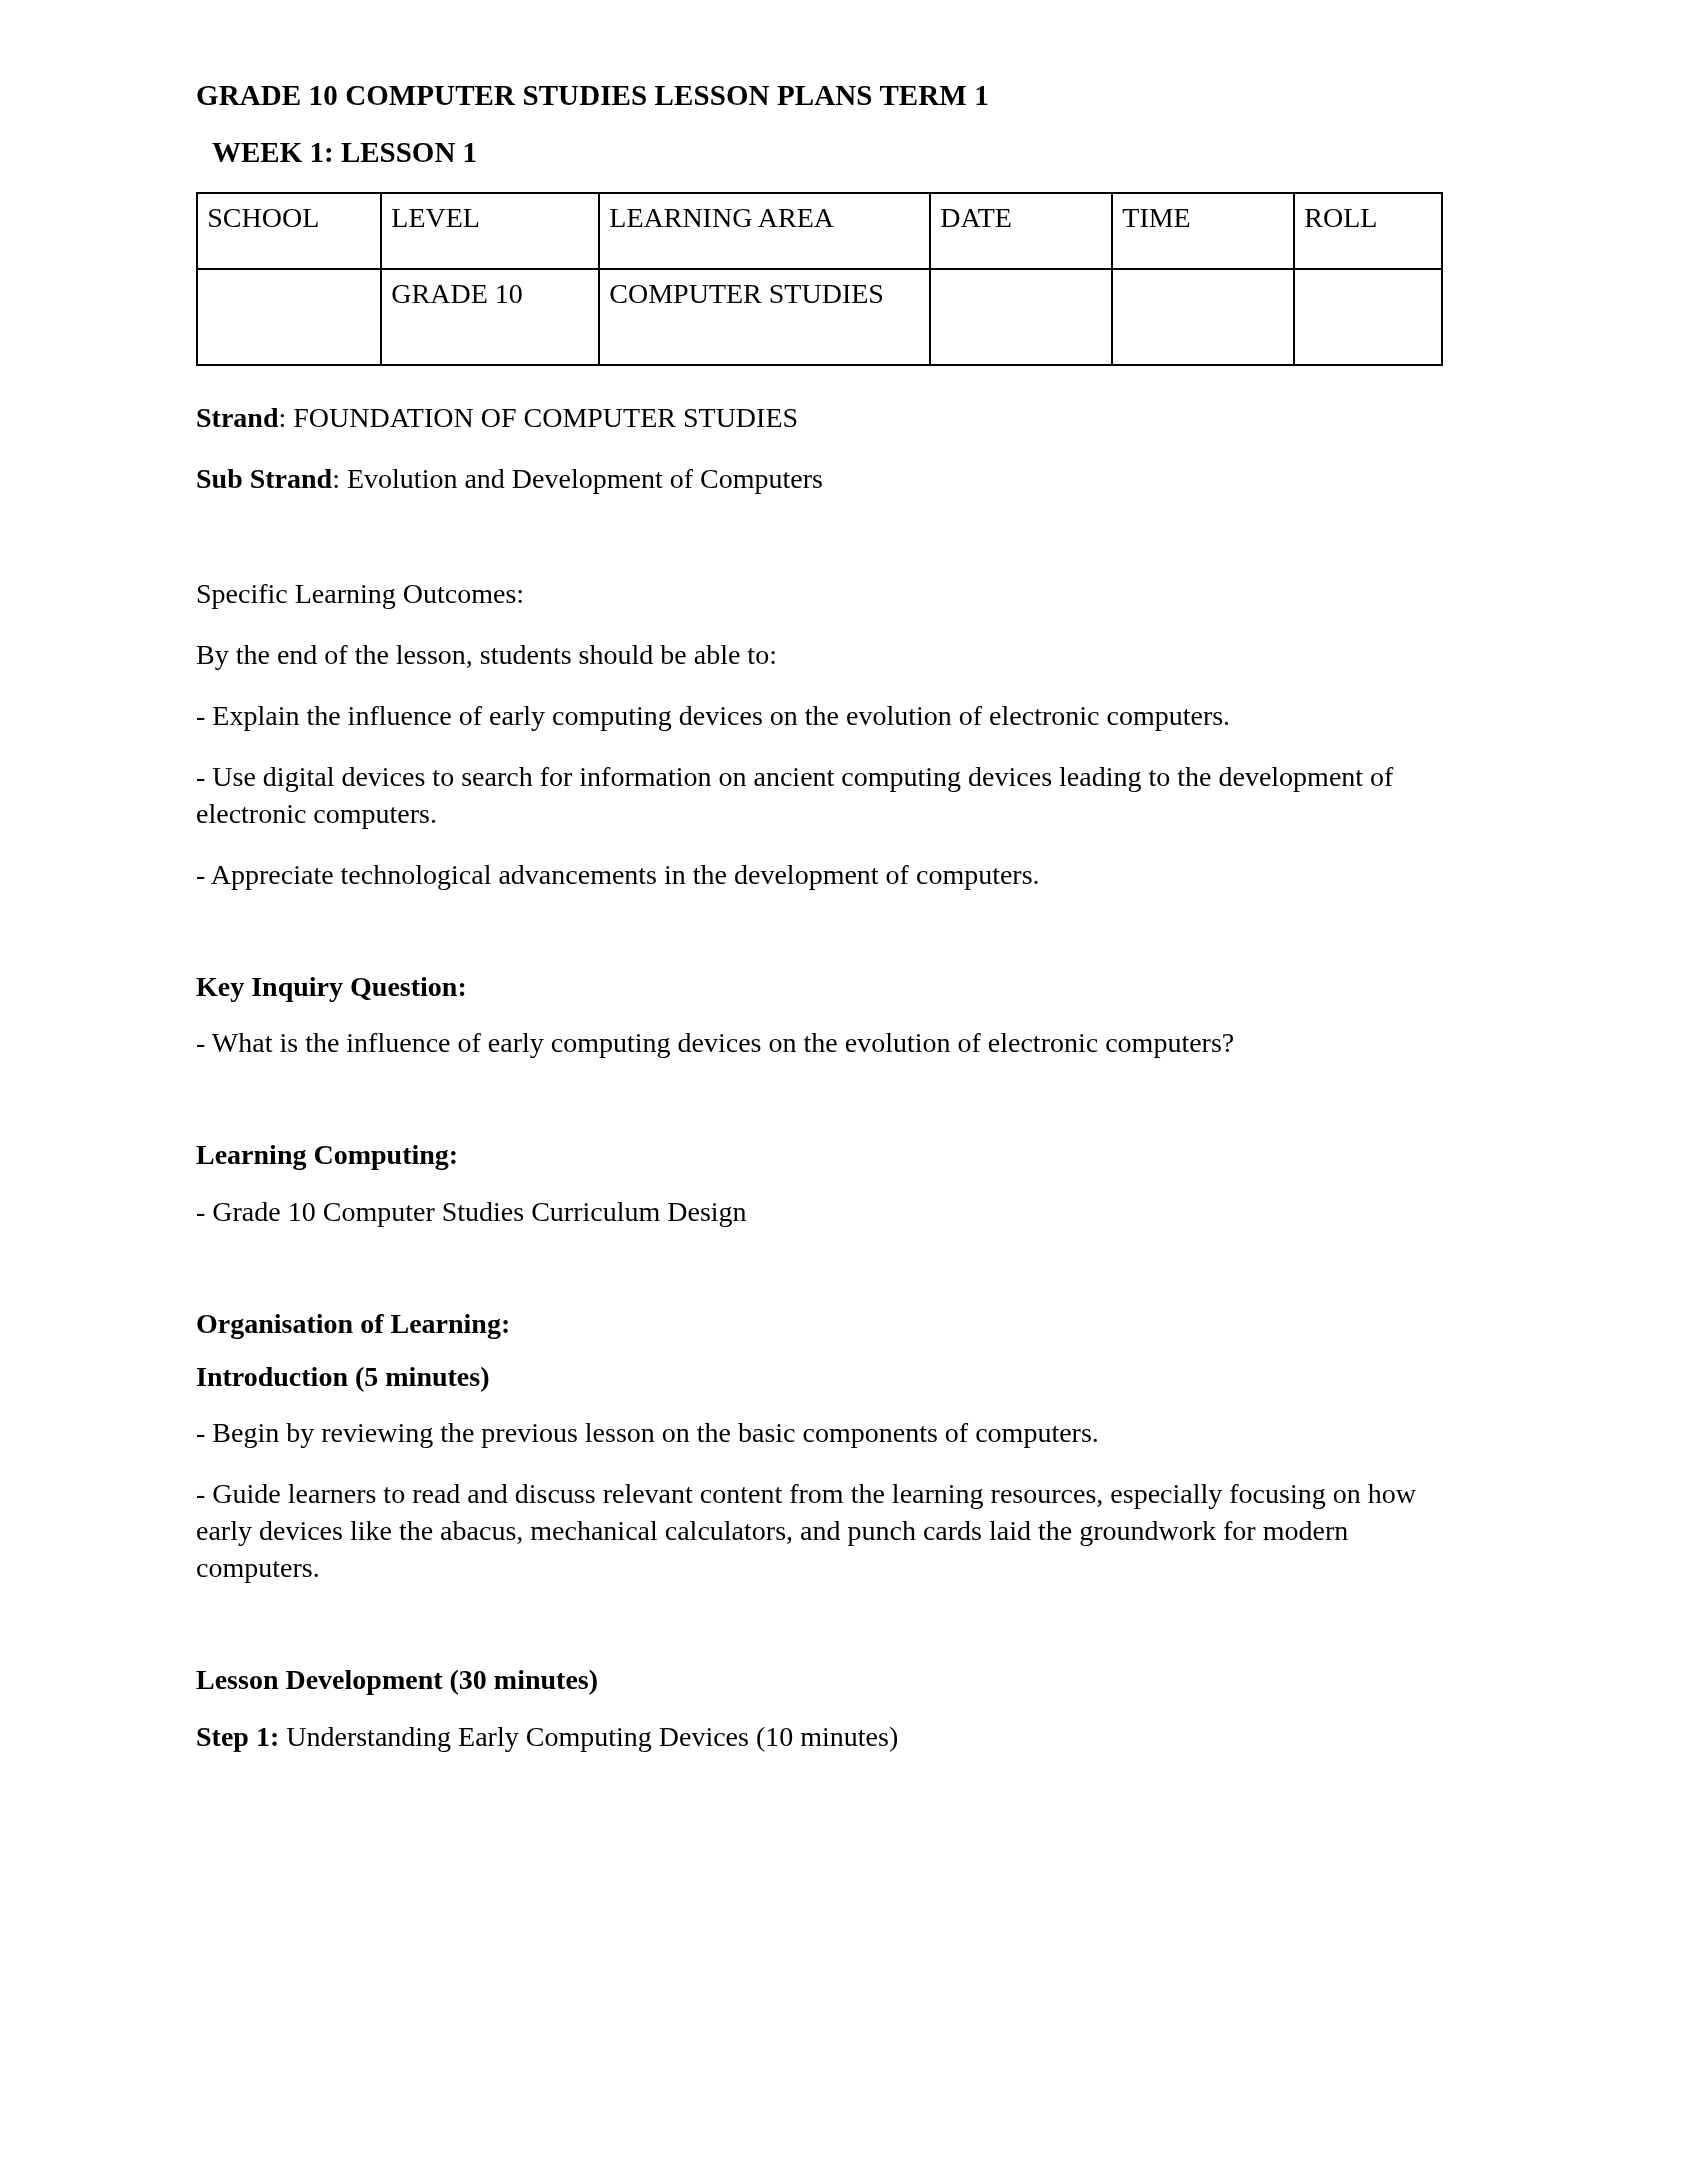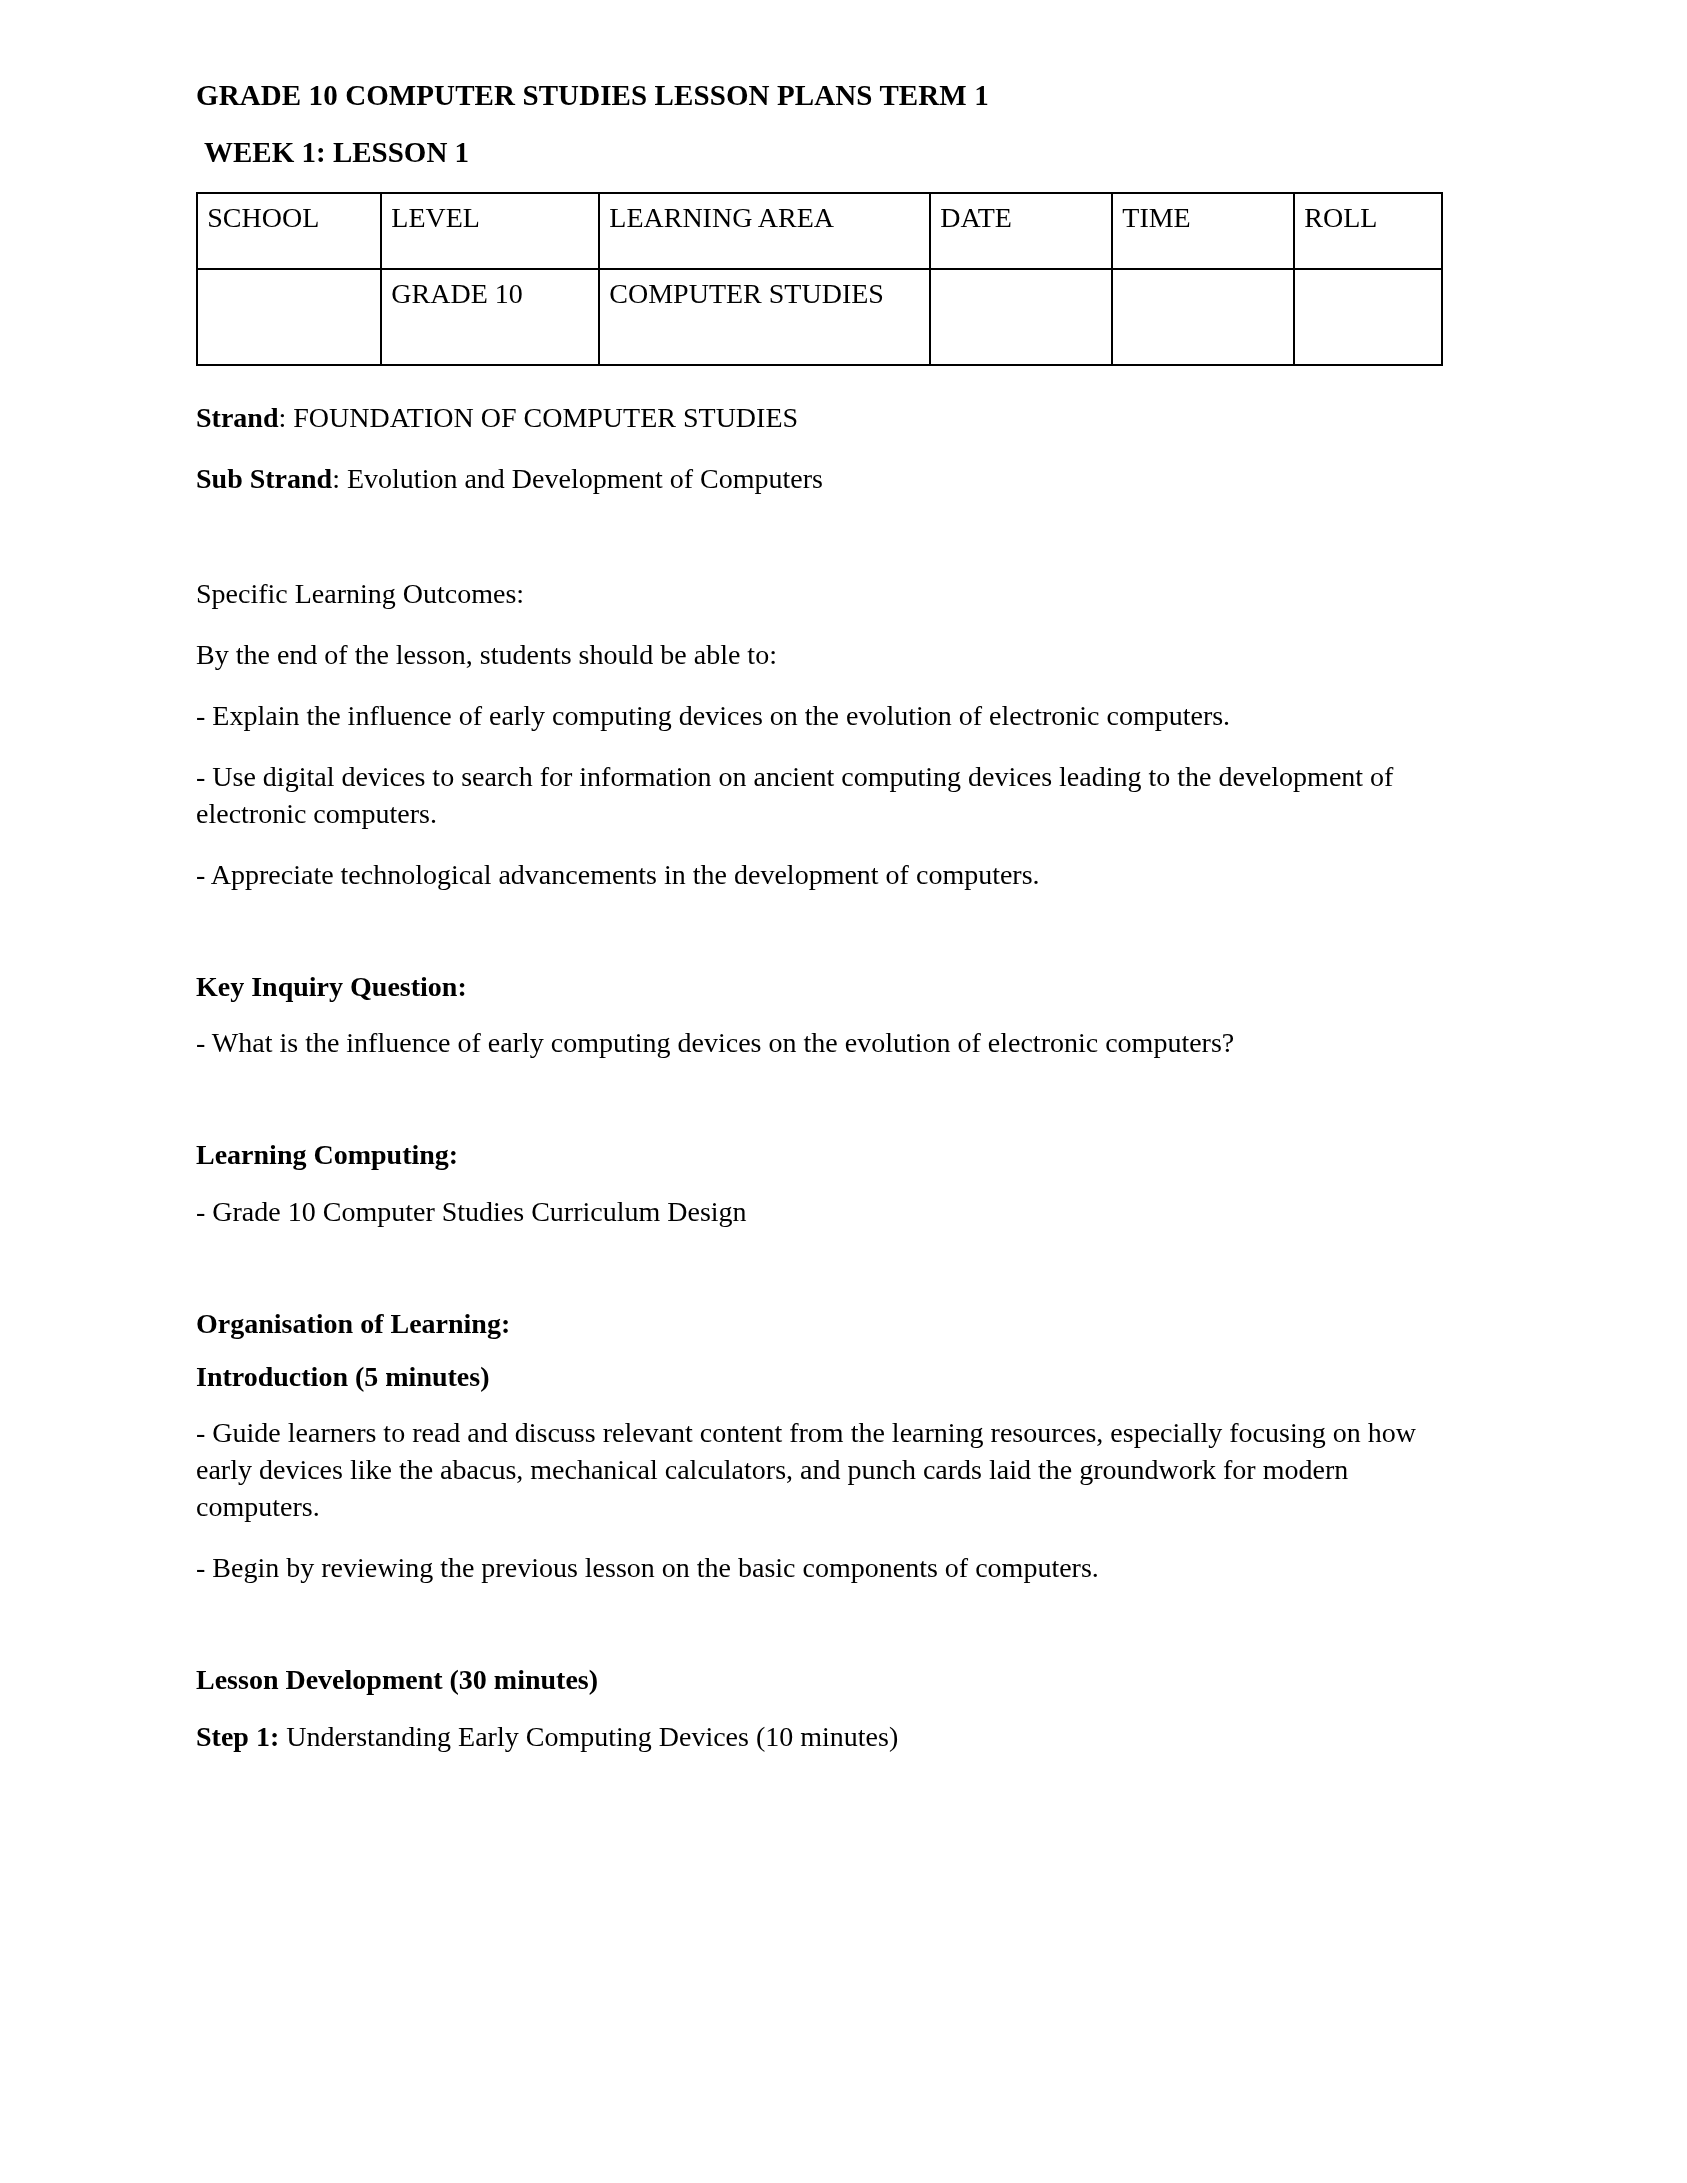--- a/index.html
+++ b/index.html
@@ -31,21 +31,21 @@
     font-size: 29px;
     font-weight: bold;
     line-height: 1.0;
     margin: 0 0 28px 0;
     letter-spacing: 0.1px;
   }
   .h-sub {
     font-size: 29px;
     font-weight: bold;
     line-height: 1.0;
-    margin: 0 0 25px 8px;
+    margin: 0 0 25px 16px;
   }
   .h-section {
     font-size: 28px;
     font-weight: bold;
     line-height: 1.05;
     margin: 0 0 24px 0;
   }
   p.para {
     font-size: 28px;
     font-weight: normal;
@@ -146,22 +146,22 @@
     <div class="h-section">Learning Computing:</div>
 
     <p class="para">- Grade 10 Computer Studies Curriculum Design</p>
 
     <div class="gap-md"></div>
 
     <div class="h-section">Organisation of Learning:</div>
 
     <div class="h-section">Introduction (5 minutes)</div>
 
+    <p class="para">- Begin by reviewing the previous lesson on the basic components of computers.</p>
     <p class="para">- Guide learners to read and discuss relevant content from the learning resources, especially focusing on how early devices like the abacus, mechanical calculators, and punch cards laid the groundwork for modern computers.</p>
-    <p class="para">- Begin by reviewing the previous lesson on the basic components of computers.</p>
 
     <div class="gap-md"></div>
 
     <div class="h-section">Lesson Development (30 minutes)</div>
 
     <p class="para"><span class="lbl">Step 1:</span><span> Understanding Early Computing Devices (10 minutes)</span></p>
 
   </div>
 </div>
 

